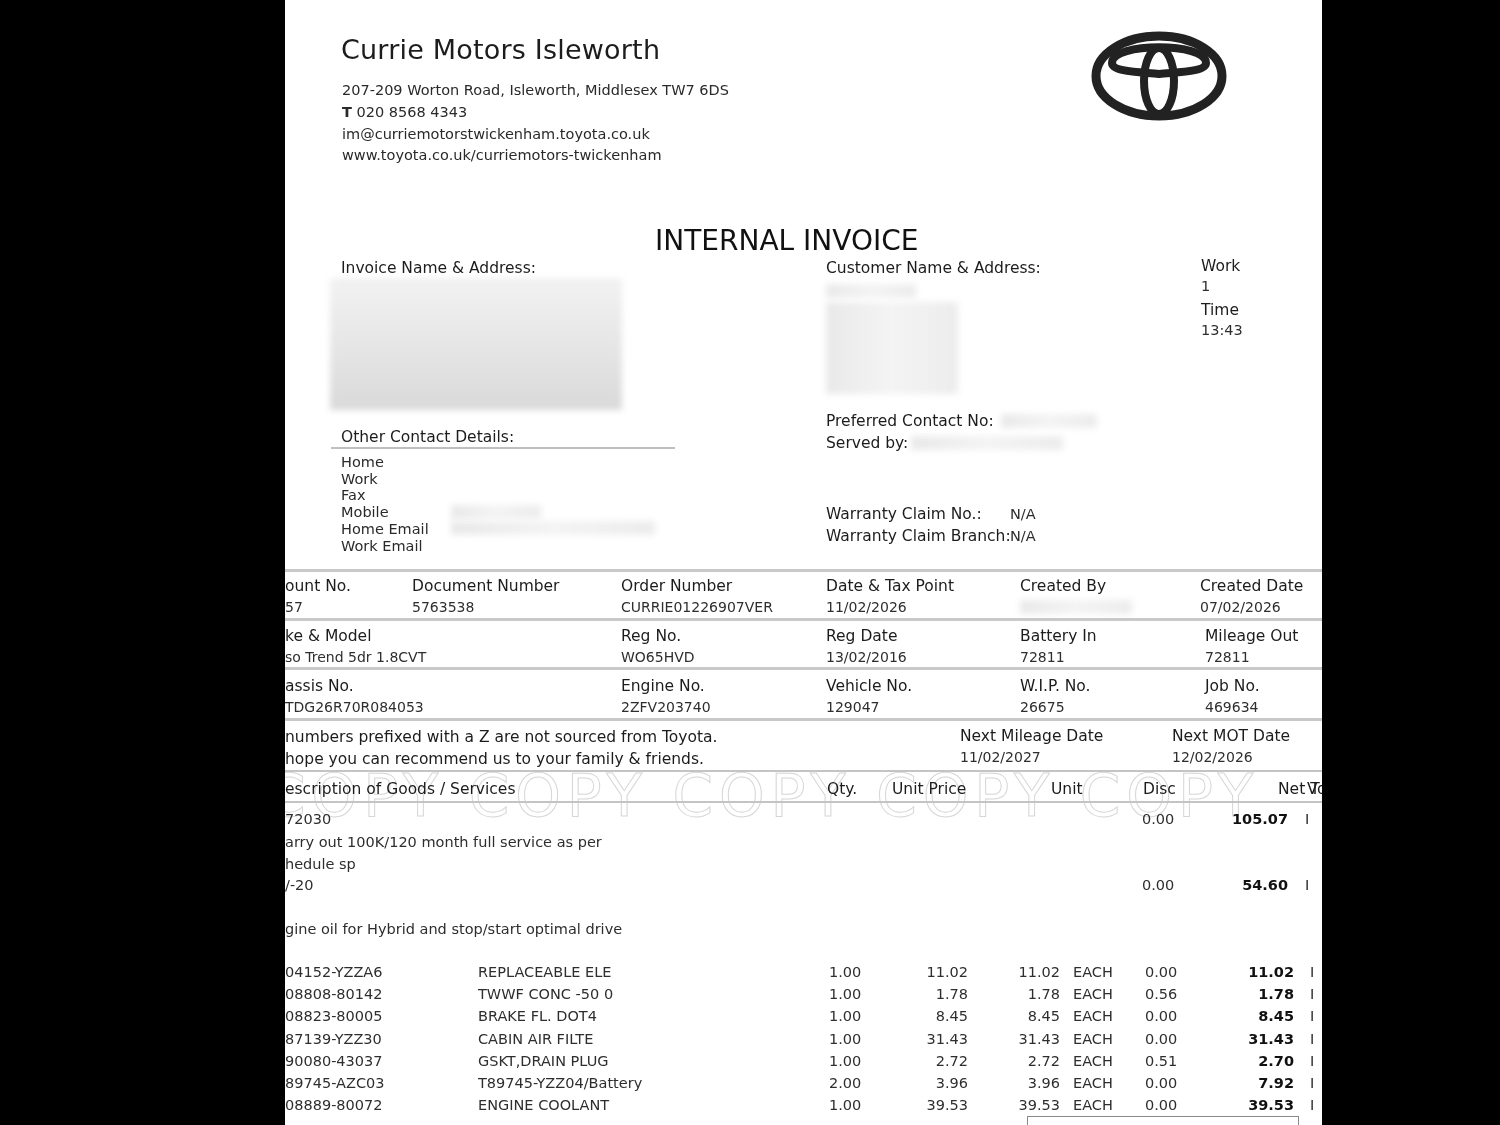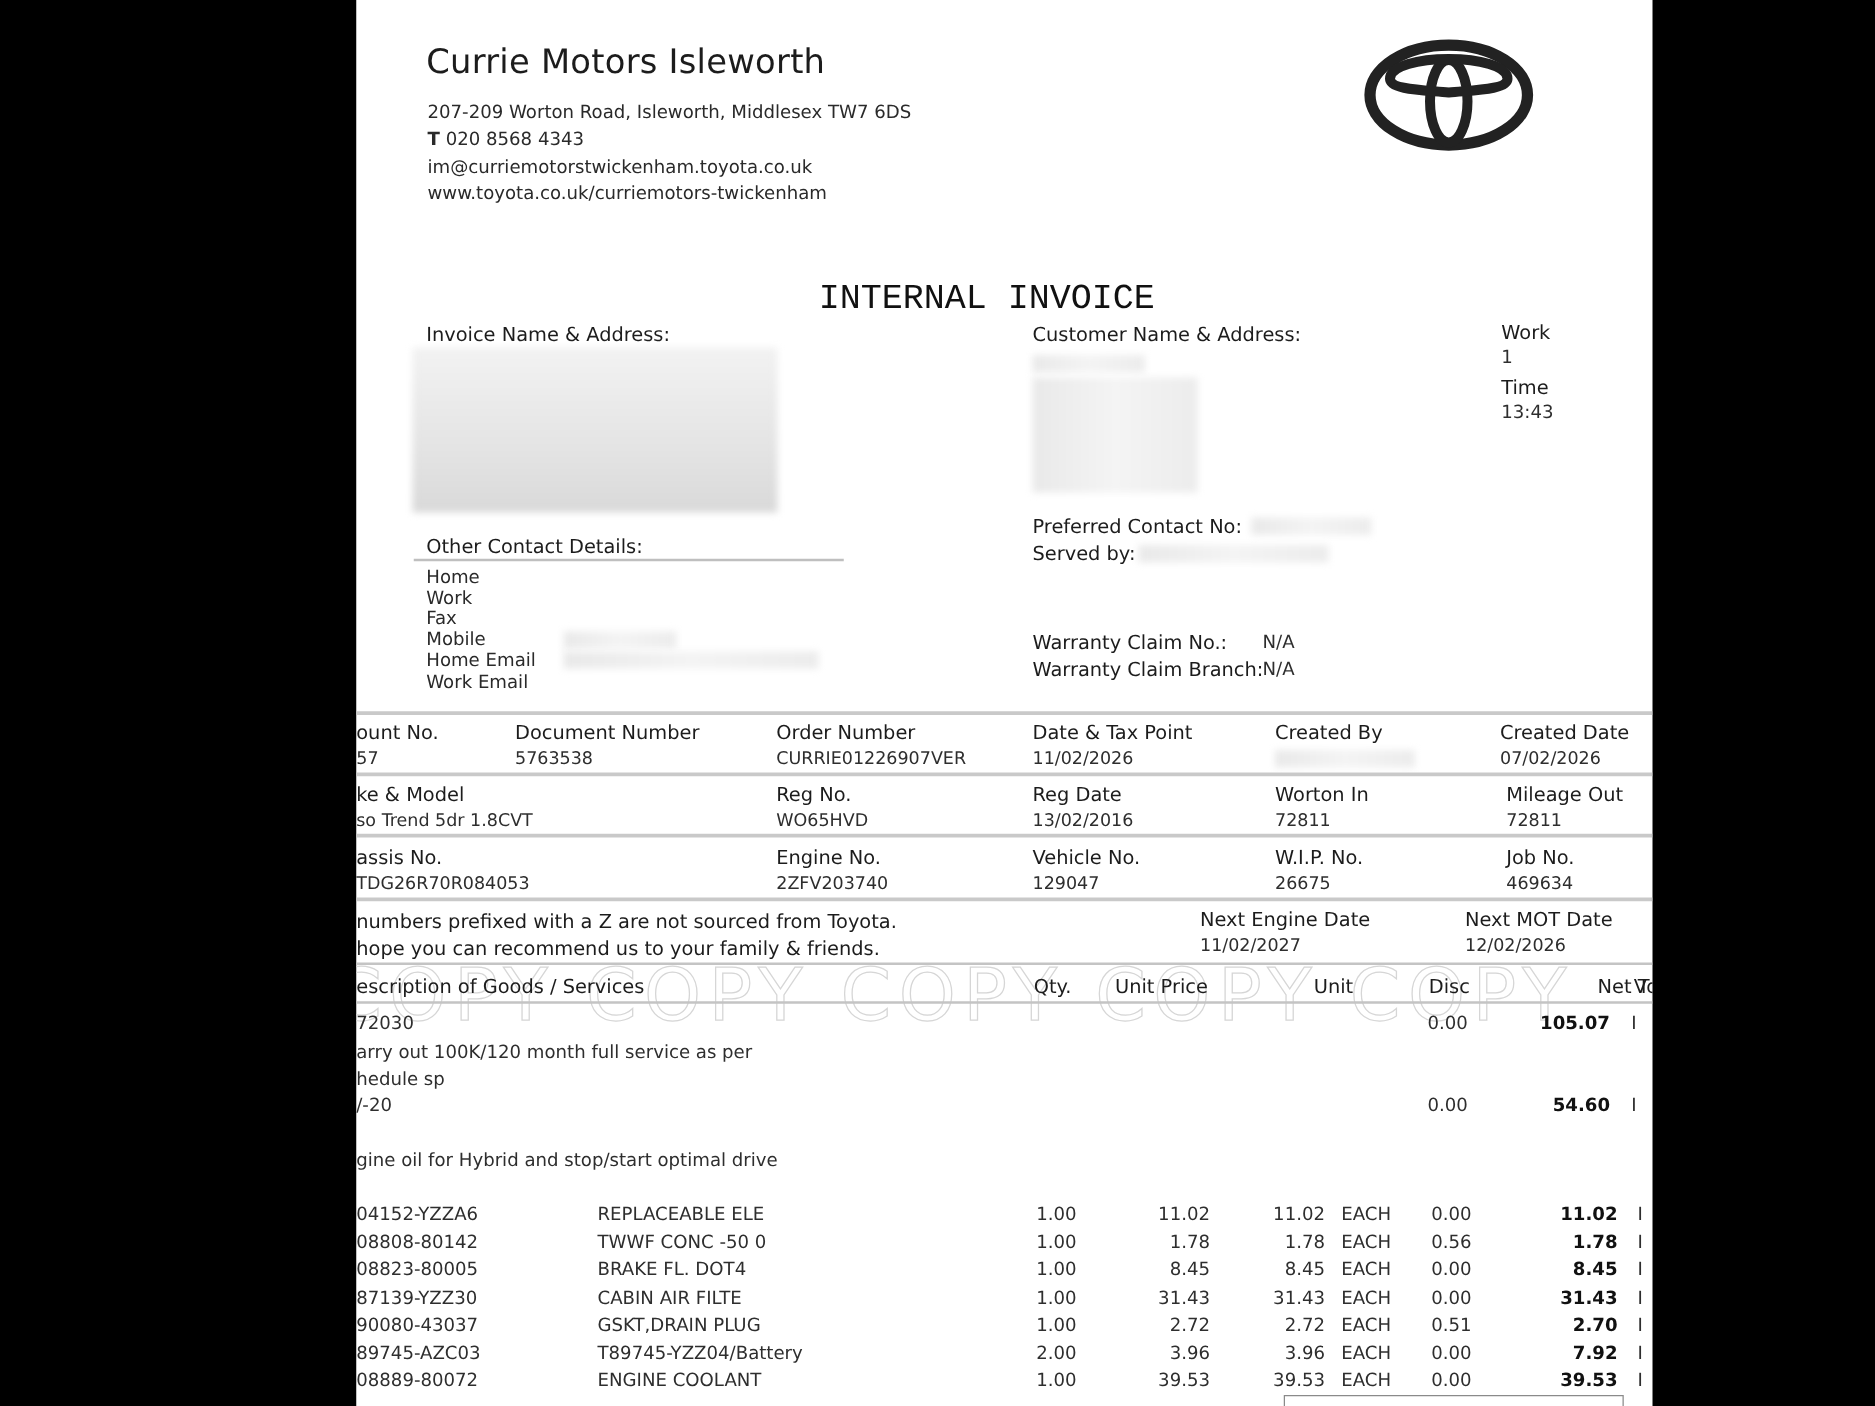--- a/index.html
+++ b/index.html
@@ -3,21 +3,21 @@
 <meta charset="utf-8">
 <style>
   html, body { margin: 0; padding: 0; }
   body { width: 1500px; height: 1125px; background: #000; position: relative; overflow: hidden;
          font-family: "DejaVu Sans", "Liberation Sans", sans-serif; color: #1a1a1a; }
   .page { position: absolute; left: 285px; top: 0; width: 1037px; height: 1125px; background: #fff; overflow: hidden; }
   .abs { position: absolute; white-space: nowrap; }
   .dealer-name { left: 56px; top: 34px; font-size: 27px; color: #1c1c1c; letter-spacing: 0.2px; }
   .addr { left: 57px; font-size: 14.5px; color: #2a2a2a; }
   .logo { left: 805px; top: 30px; width: 138px; height: 92px; }
-  .title { left: 370px; top: 224px; font-size: 28px; color: #111; font-family: Liberation Mono, monospace; }
+  .title { left: 370px; top: 224px; font-size: 28px; color: #111; }
   .lbl { font-size: 15.5px; color: #1c1c1c; }
   .val { font-size: 14.5px; color: #2e2e2e; }
   .blur { position: absolute; background: linear-gradient(90deg, #e9e9e9, #f4f4f4, #ececec); filter: blur(3px); }
   .rule { position: absolute; left: 0; width: 1037px; height: 3px; background: #c9c9c9; }
   .ocd-rule { position: absolute; left: 46px; width: 344px; height: 2px; background: #bfbfbf; top: 447px; }
   .contact-list { left: 56px; top: 454px; font-size: 14.5px; line-height: 16.7px; color: #2a2a2a; white-space: normal; }
   .hdr { font-size: 15.5px; color: #1c1c1c; }
   .cell { font-size: 14px; color: #2e2e2e; }
   .watermark { position: absolute; left: -20px; top: 762px; font-size: 58px; letter-spacing: 6px;
                color: transparent; -webkit-text-stroke: 1px #d6d6d6; white-space: nowrap; font-family: "DejaVu Sans", sans-serif; }
@@ -101,21 +101,21 @@
   <div class="abs cell" style="left:915px; top:599px">07/02/2026</div>
 
   <div class="rule" style="top:618px"></div>
 
   <div class="abs hdr" style="left:0px; top:627px">ke &amp; Model</div>
   <div class="abs cell" style="left:0px; top:649px">so Trend 5dr 1.8CVT</div>
   <div class="abs hdr" style="left:336px; top:627px">Reg No.</div>
   <div class="abs cell" style="left:336px; top:649px">WO65HVD</div>
   <div class="abs hdr" style="left:541px; top:627px">Reg Date</div>
   <div class="abs cell" style="left:541px; top:649px">13/02/2016</div>
-  <div class="abs hdr" style="left:735px; top:627px">Worton In</div>
+  <div class="abs hdr" style="left:735px; top:627px">Battery In</div>
   <div class="abs cell" style="left:735px; top:649px">72811</div>
   <div class="abs hdr" style="left:920px; top:627px">Mileage Out</div>
   <div class="abs cell" style="left:920px; top:649px">72811</div>
 
   <div class="rule" style="top:667px"></div>
 
   <div class="abs hdr" style="left:0px; top:677px">assis No.</div>
   <div class="abs cell" style="left:0px; top:699px">TDG26R70R084053</div>
   <div class="abs hdr" style="left:336px; top:677px">Engine No.</div>
   <div class="abs cell" style="left:336px; top:699px">2ZFV203740</div>
@@ -123,21 +123,21 @@
   <div class="abs cell" style="left:541px; top:699px">129047</div>
   <div class="abs hdr" style="left:735px; top:677px">W.I.P. No.</div>
   <div class="abs cell" style="left:735px; top:699px">26675</div>
   <div class="abs hdr" style="left:920px; top:677px">Job No.</div>
   <div class="abs cell" style="left:920px; top:699px">469634</div>
 
   <div class="rule" style="top:718px"></div>
 
   <div class="abs hdr" style="left:0px; top:728px">numbers prefixed with a Z are not sourced from Toyota.</div>
   <div class="abs hdr" style="left:0px; top:750px">hope you can recommend us to your family &amp; friends.</div>
-  <div class="abs hdr" style="left:675px; top:727px">Next Engine Date</div>
+  <div class="abs hdr" style="left:675px; top:727px">Next Mileage Date</div>
   <div class="abs cell" style="left:675px; top:749px">11/02/2027</div>
   <div class="abs hdr" style="left:887px; top:727px">Next MOT Date</div>
   <div class="abs cell" style="left:887px; top:749px">12/02/2026</div>
 
   <div class="watermark">COPY  COPY  COPY  COPY  COPY</div>
 
   <div class="rule" style="top:770px; height:2px; background:#c4c4c4"></div>
   <div class="abs hdr" style="left:0px; top:780px">escription of Goods / Services</div>
   <div class="abs hdr" style="left:542px; top:780px">Qty.</div>
   <div class="abs hdr" style="left:607px; top:780px">Unit Price</div>

